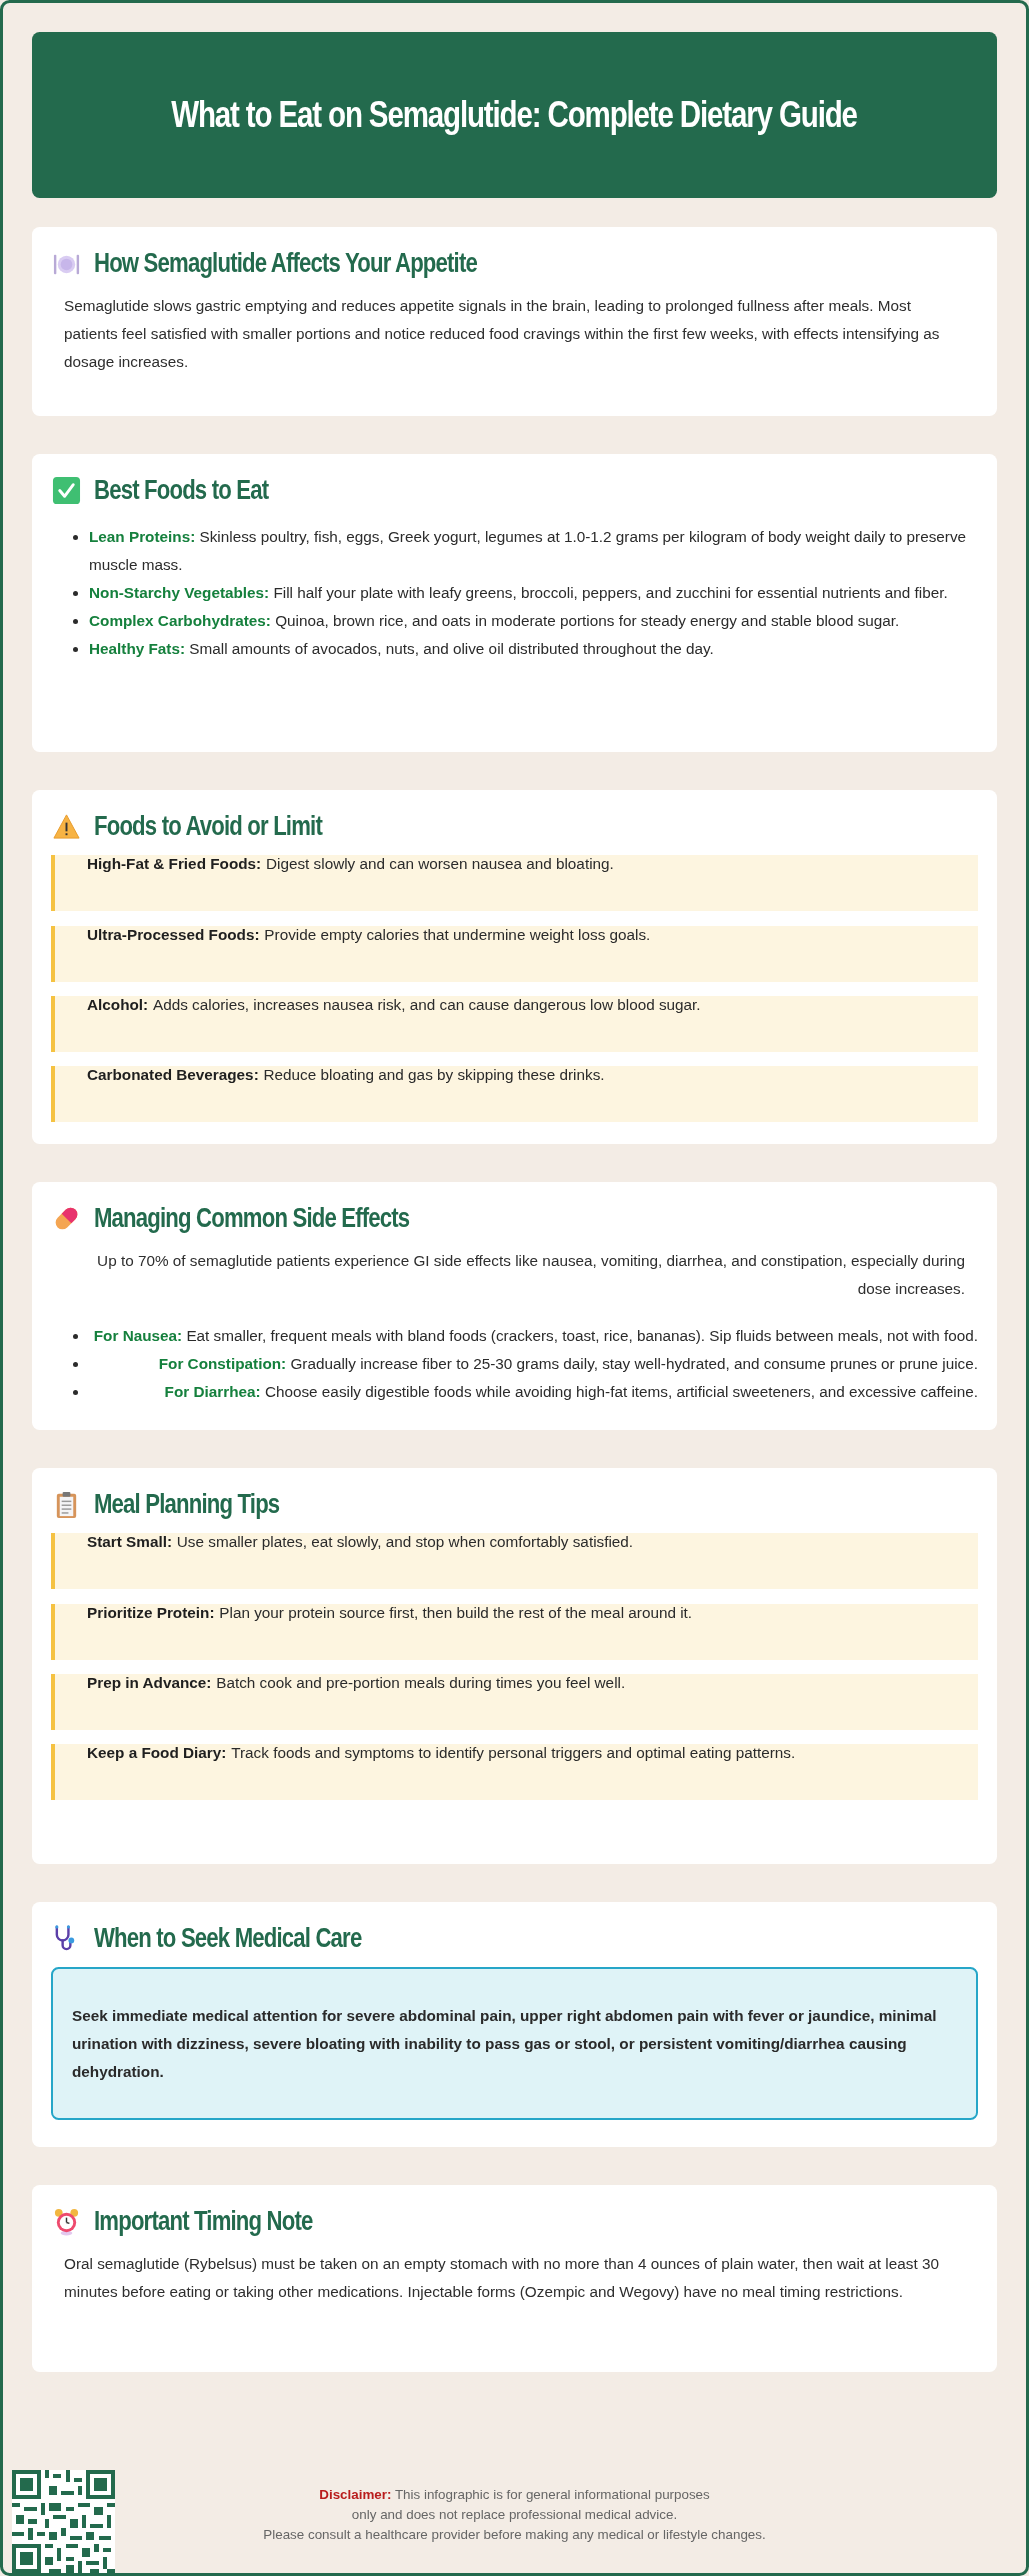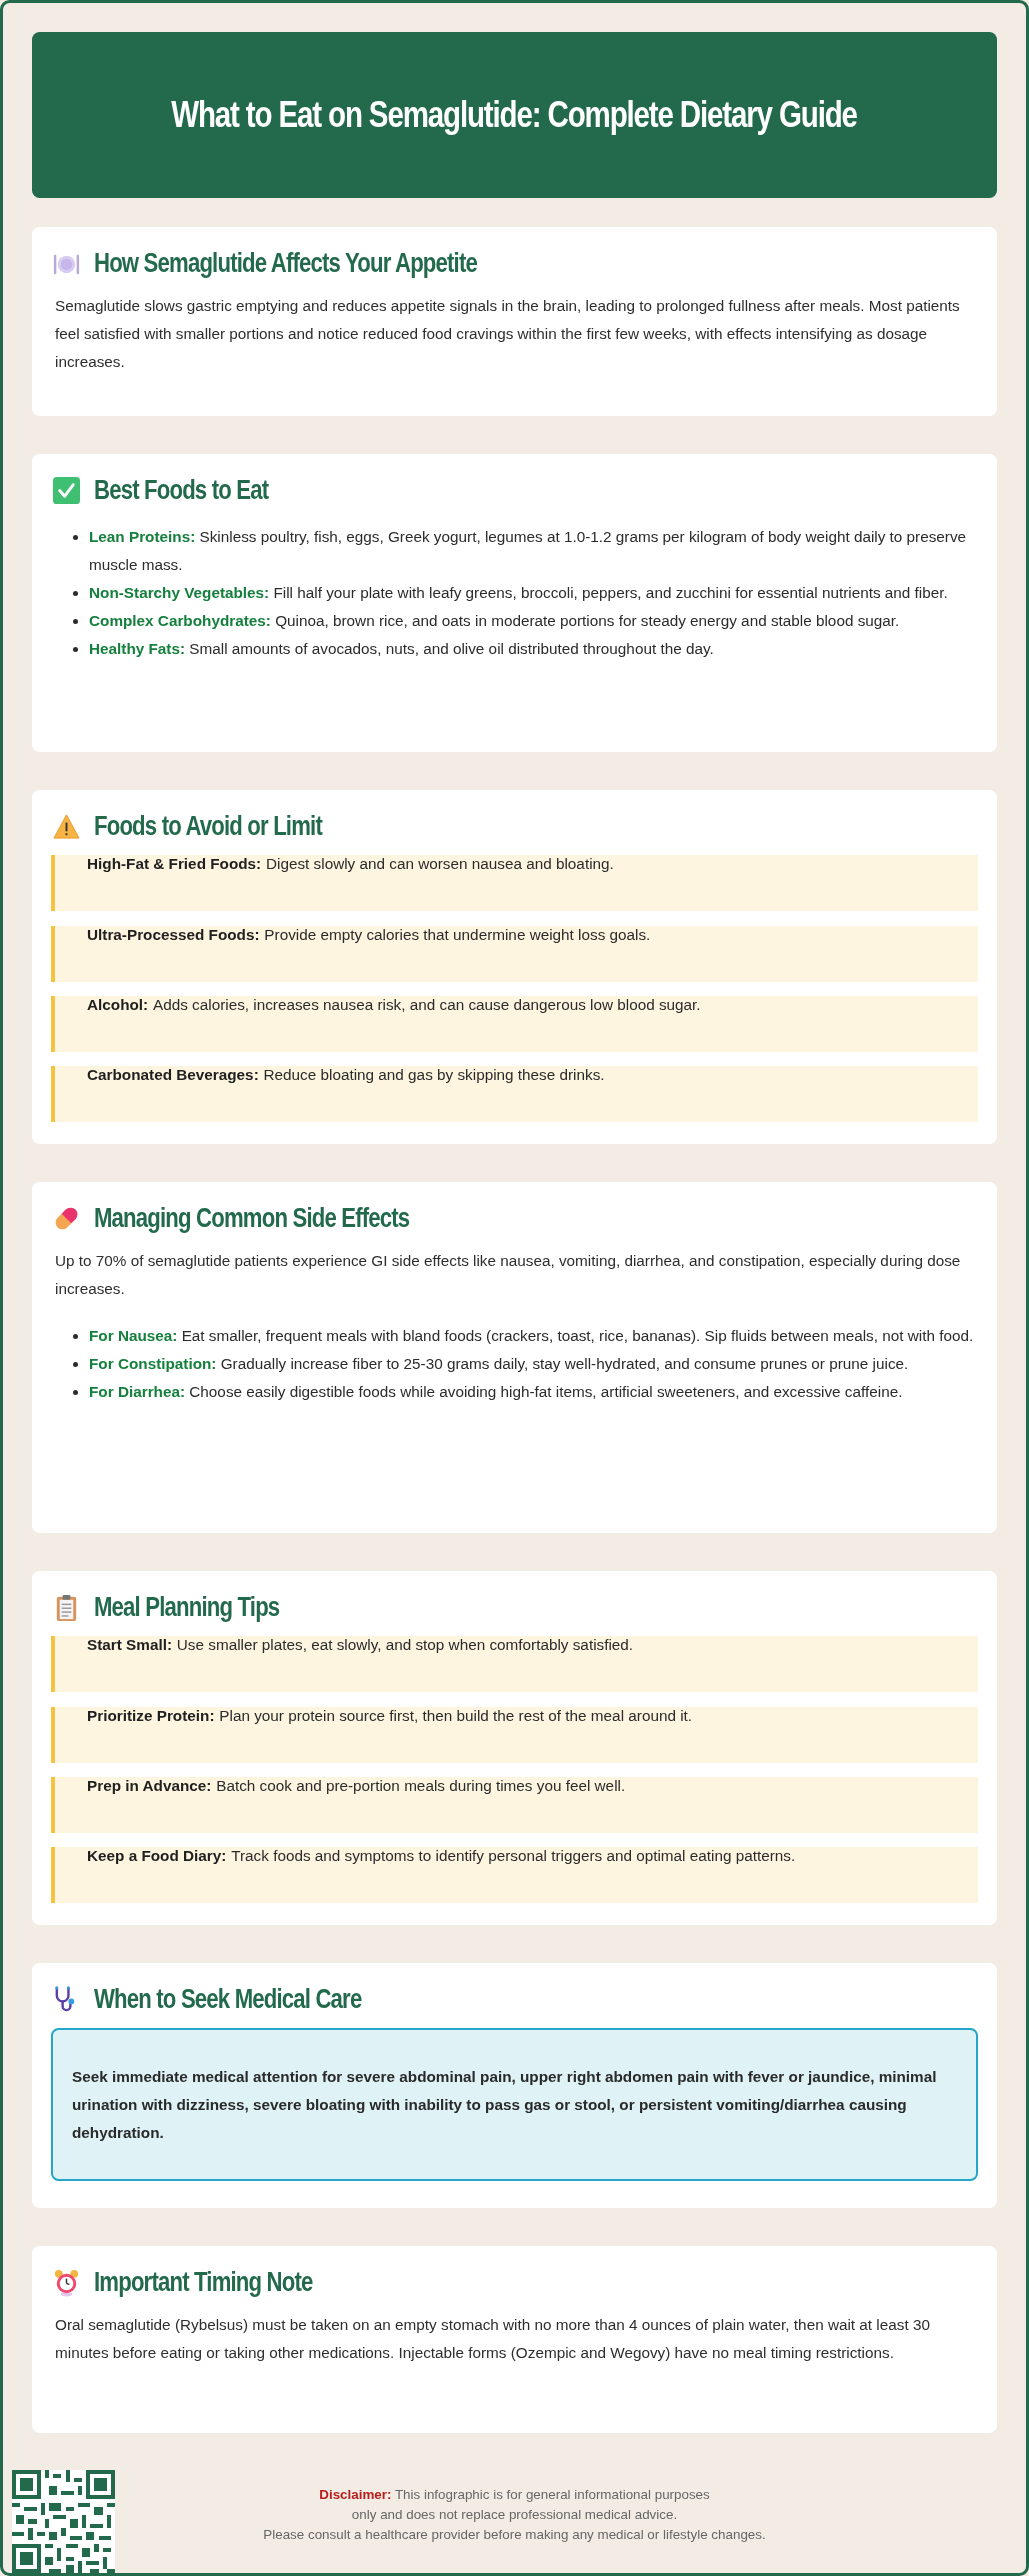--- a/index.html
+++ b/index.html
@@ -60,21 +60,21 @@
     margin: 0;
     color: #236a4d;
     font-weight: 700;
     font-size: 27px;
     letter-spacing: -1px;
     transform: scaleX(0.82);
     transform-origin: left center;
     white-space: nowrap;
   }
   p.body {
-    margin: 4px;
+    margin: 13px;
     font-size: 15.3px;
     line-height: 28px;
     color: #2e2e2e;
   }
   ul.bullets {
     margin: 17px 0 0 0;
     padding-left: 38px;
     font-size: 15.3px;
     line-height: 28px;
   }
@@ -190,41 +190,41 @@
           <b>Alcohol:</b>
           <span>Adds calories, increases nausea risk, and can cause dangerous low blood sugar.</span>
         </div>
       <div class="tip">
           <b>Carbonated Beverages:</b>
           <span>Reduce bloating and gas by skipping these drinks.</span>
         </div>
     </div>
   </div>
 
-  <div class="card" style="margin-top:38px; height:351px;">
+  <div class="card" style="margin-top:38px; height:248px;text-align:right;">
     <div class="card-title">
       <span class="icon">
         <svg width="29" height="29" viewBox="0 0 30 30">
           <g transform="rotate(45 15 15)">
             <rect x="8" y="2" width="14" height="26" rx="7" fill="#f4a552"></rect>
             <path d="M8 15 V9 a7 7 0 0 1 14 0 V15 Z" fill="#e8336d"></path>
           </g>
         </svg>
       </span>
       <h2>Managing Common Side Effects</h2>
     </div>
     <p class="body">Up to 70% of semaglutide patients experience GI side effects like nausea, vomiting, diarrhea, and constipation, especially during dose increases.</p>
     <ul class="bullets" style="margin-top:19px;">
       <li><b>For Nausea:</b> <span>Eat smaller, frequent meals with bland foods (crackers, toast, rice, bananas). Sip fluids between meals, not with food.</span></li>
       <li><b>For Constipation:</b> <span>Gradually increase fiber to 25-30 grams daily, stay well-hydrated, and consume prunes or prune juice.</span></li>
       <li><b>For Diarrhea:</b> <span>Choose easily digestible foods while avoiding high-fat items, artificial sweeteners, and excessive caffeine.</span></li>
     </ul>
   </div>
 
-  <div class="card" style="margin-top:38px; height:354px;">
+  <div class="card" style="margin-top:38px; height:396px;">
     <div class="card-title">
       <span class="icon">
         <svg width="29" height="29" viewBox="0 0 30 30">
           <rect x="5" y="4" width="20" height="25" rx="2" fill="#d6945a"></rect>
           <rect x="8" y="7" width="14" height="20" fill="#f4f4f6"></rect>
           <rect x="11" y="2" width="8" height="5" rx="1" fill="#777"></rect>
           <rect x="10" y="11" width="10" height="1.5" fill="#999"></rect>
           <rect x="10" y="15" width="10" height="1.5" fill="#999"></rect>
           <rect x="10" y="19" width="10" height="1.5" fill="#999"></rect>
           <rect x="10" y="23" width="7" height="1.5" fill="#999"></rect>

